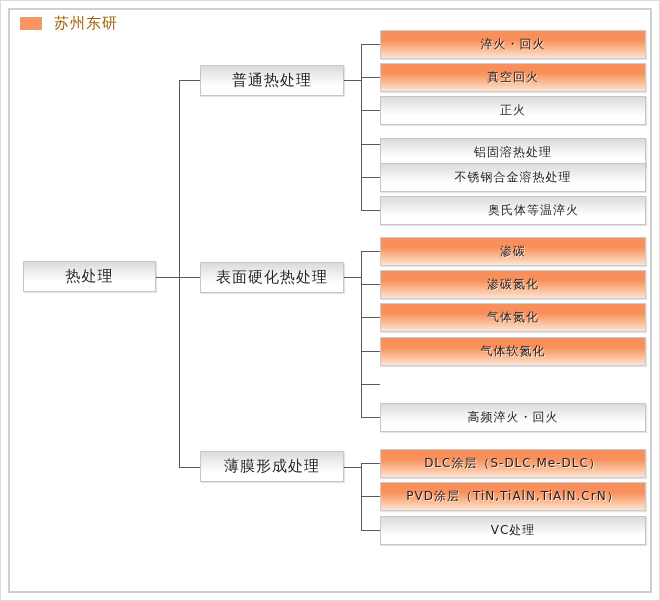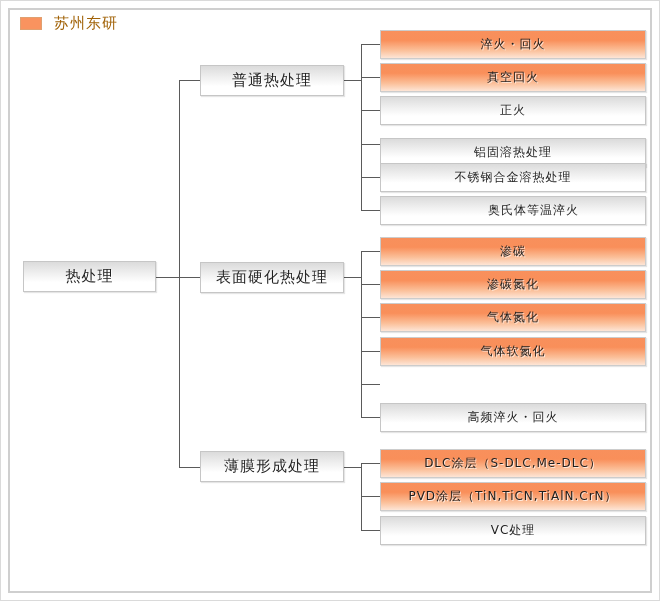--- a/index.html
+++ b/index.html
@@ -102,15 +102,15 @@
   <div class="node child" style="top:162px;">不锈钢合金溶热处理</div>
   <div class="node child" style="top:195px;padding-left:41px;">奥氏体等温淬火</div>
 
   <div class="node child hl" style="top:236px;">渗碳</div>
   <div class="node child hl" style="top:269px;">渗碳氮化</div>
   <div class="node child hl" style="top:302px;">气体氮化</div>
   <div class="node child hl" style="top:336px;">气体软氮化</div>
   <div class="node child" style="top:402px;">高频淬火・回火</div>
 
   <div class="node child hl" style="top:448px;">DLC涂层（S-DLC,Me-DLC）</div>
-  <div class="node child hl" style="top:481px;">PVD涂层（TiN,TiCN,TiAlN.CrN）</div>
+  <div class="node child hl" style="top:481px;">PVD涂层（TiN,TiAlN,TiAlN.CrN）</div>
   <div class="node child" style="top:515px;">VC处理</div>
 </div>
 
 </body></html>

